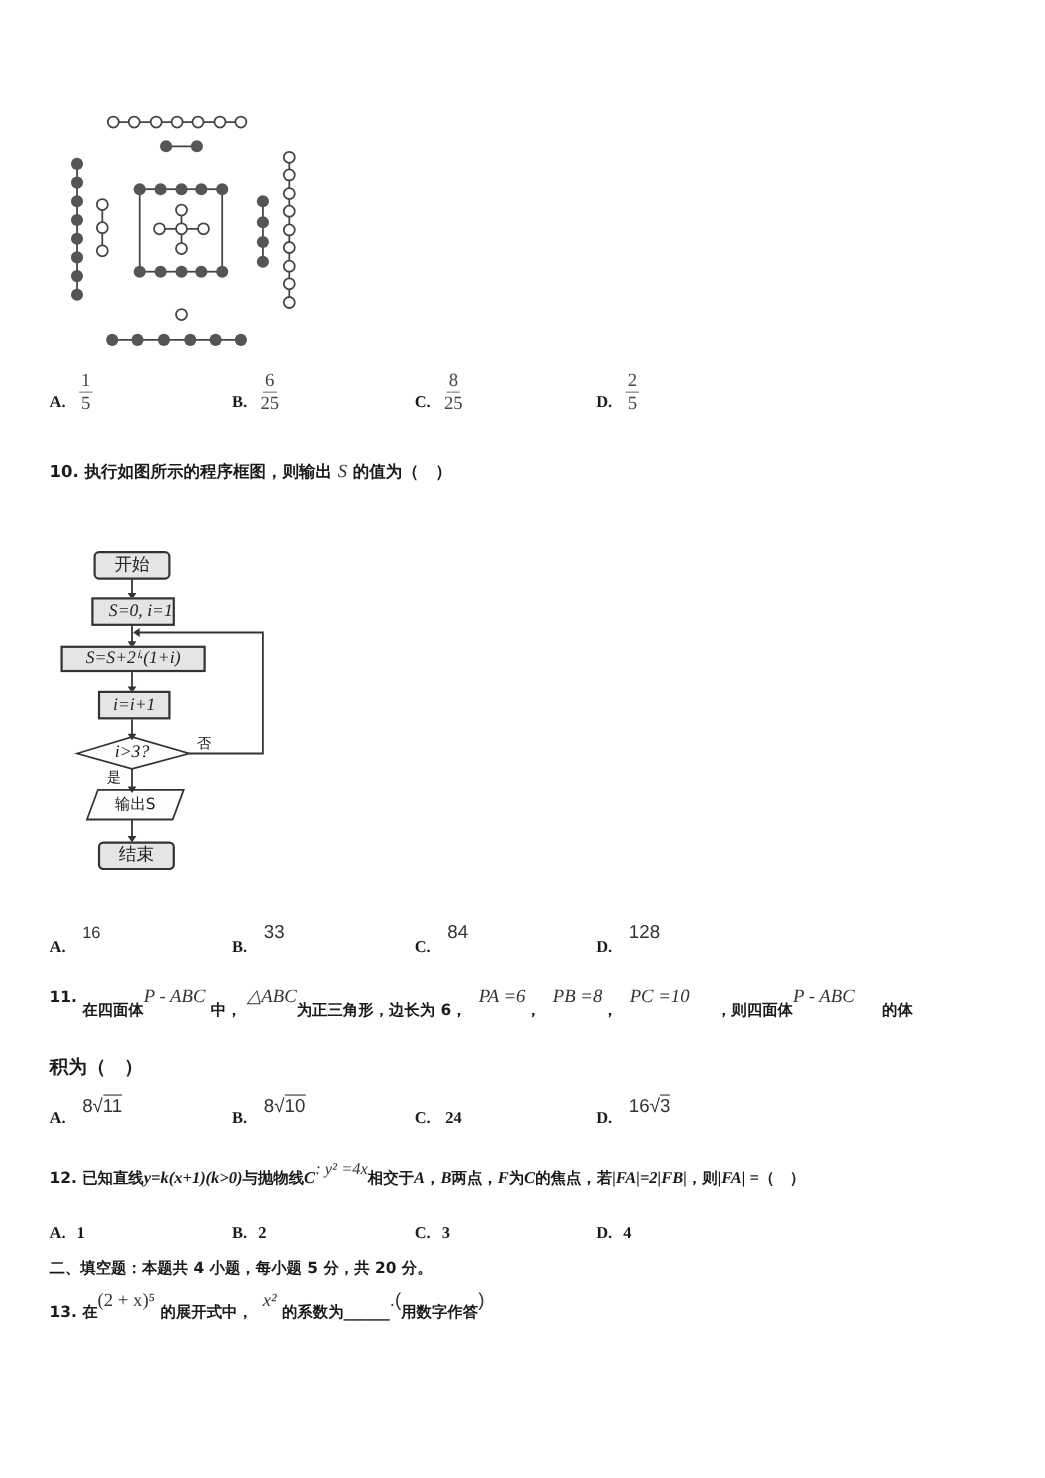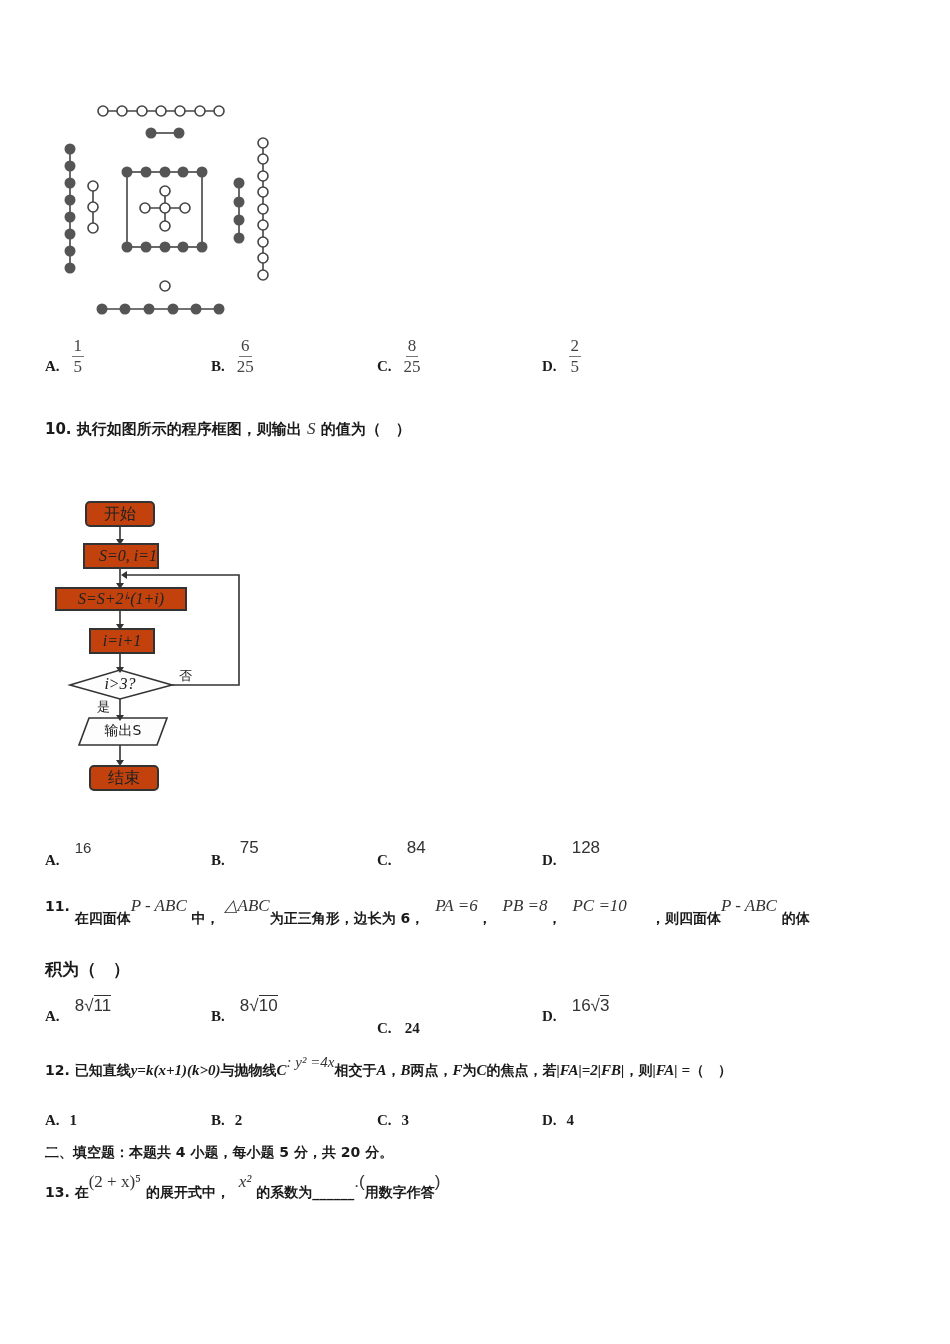--- a/index.html
+++ b/index.html
@@ -7,21 +7,21 @@
          font-family:"DejaVu Sans", sans-serif; color:#1a1a1a; }
   .abs { position:absolute; }
   .q { font-size:15px; font-weight:bold; white-space:nowrap; }
   .m { font-family:"Liberation Serif", serif; font-style:italic; font-weight:normal; color:#333; font-size:17px; }
   .mn { font-family:Liberation Sans, sans-serif; font-weight:normal; color:#333; font-size:17px; }
   .opt { font-family:"Liberation Serif", serif; font-weight:bold; font-size:15px; }
   .frac { display:inline-flex; flex-direction:column; align-items:center; font-family:"Liberation Serif", serif; font-size:17px; color:#444; }
   .frac .num { padding:0 2px; border-bottom:1px solid #777; line-height:20px; }
   .frac .den { line-height:20px; }
   .sqrt { border-top:1px solid #333; padding-top:0; }
-  .fc-box { position:absolute; border:2px solid #333; background:#c2410c; font-family:"Liberation Serif", serif; font-size:16px; text-align:center; color:#222; }
+  .fc-box { position:absolute; border:2px solid #333; background:#e5e5e5; font-family:"Liberation Serif", serif; font-size:16px; text-align:center; color:#222; }
 </style>
 </head>
 <body>
 
 <div class="abs" style="left:55px;top:95px;width:230px;height:230px;">
   <svg width="230" height="230" viewBox="0 0 230 230">
     <g stroke="#444" stroke-width="1.6" fill="none">
 
       <line x1="48" y1="16" x2="164" y2="16"></line>
 
@@ -173,52 +173,52 @@
   <div class="abs" style="left:48px;top:227px;width:60px;text-align:center;font-size:14px;">输出S</div>
   <div class="fc-box" style="left:44px;top:270px;width:66px;height:22px;line-height:22px;border-radius:5px;">结束</div>
 </div>
 
 <div class="abs" style="left:45px;top:838px;">
   <span class="opt" style="position:relative;top:12px;">A.</span>
   <span class="mn" style="margin-left:10px;font-size:15px;">16</span>
 </div>
 <div class="abs" style="left:211px;top:838px;">
   <span class="opt" style="position:relative;top:12px;">B.</span>
-  <span class="mn" style="margin-left:10px;">75</span>
+  <span class="mn" style="margin-left:10px;">33</span>
 </div>
 <div class="abs" style="left:377px;top:838px;">
   <span class="opt" style="position:relative;top:12px;">C.</span>
   <span class="mn" style="margin-left:10px;">84</span>
 </div>
 <div class="abs" style="left:542px;top:838px;">
   <span class="opt" style="position:relative;top:12px;">D.</span>
   <span class="mn" style="margin-left:10px;">128</span>
 </div>
 
 <div class="abs q" style="left:45px;top:895px;font-size:14px;">
   <span>11.</span>
   <span style="position:relative;top:12px;">在四面体</span><span class="m">P - ABC</span>
   <span style="position:relative;top:12px;">中，</span>
   <span class="m">△ABC</span><span style="position:relative;top:12px;">为正三角形，边长为 6，</span>
   <span class="m" style="margin-left:6px;">PA =6</span><span style="position:relative;top:12px;">，</span>
   <span class="m" style="margin-left:6px;">PB =8</span><span style="position:relative;top:12px;">，</span>
   <span class="m" style="margin-left:6px;">PC =10</span><span style="position:relative;top:12px;margin-left:24px;">，则四面体</span><span class="m">P - ABC</span>
-  <span style="position:relative;top:12px;margin-left:0;">的体</span>
+  <span style="position:relative;top:12px;margin-left:20px;">的体</span>
 </div>
 <div class="abs q" style="left:45px;top:958px;font-size:17px;">积为（　）</div>
 
 <div class="abs" style="left:45px;top:996px;">
   <span class="opt" style="position:relative;top:10px;">A.</span>
   <span class="mn" style="margin-left:10px;">8</span><span class="mn">√</span><span class="mn sqrt">11</span>
 </div>
 <div class="abs" style="left:211px;top:996px;">
   <span class="opt" style="position:relative;top:10px;">B.</span>
   <span class="mn" style="margin-left:10px;">8</span><span class="mn">√</span><span class="mn sqrt">10</span>
 </div>
-<div class="abs" style="left:377px;top:1006px;margin-top:12px;">
+<div class="abs" style="left:377px;top:1006px;">
   <span class="opt">C.</span>
   <span class="opt" style="margin-left:8px;">24</span>
 </div>
 <div class="abs" style="left:542px;top:996px;">
   <span class="opt" style="position:relative;top:10px;">D.</span>
   <span class="mn" style="margin-left:10px;">16</span><span class="mn">√</span><span class="mn sqrt">3</span>
 </div>
 
 <div class="abs q" style="left:45px;top:1062px;font-size:14px;">
   <span>12.</span>

